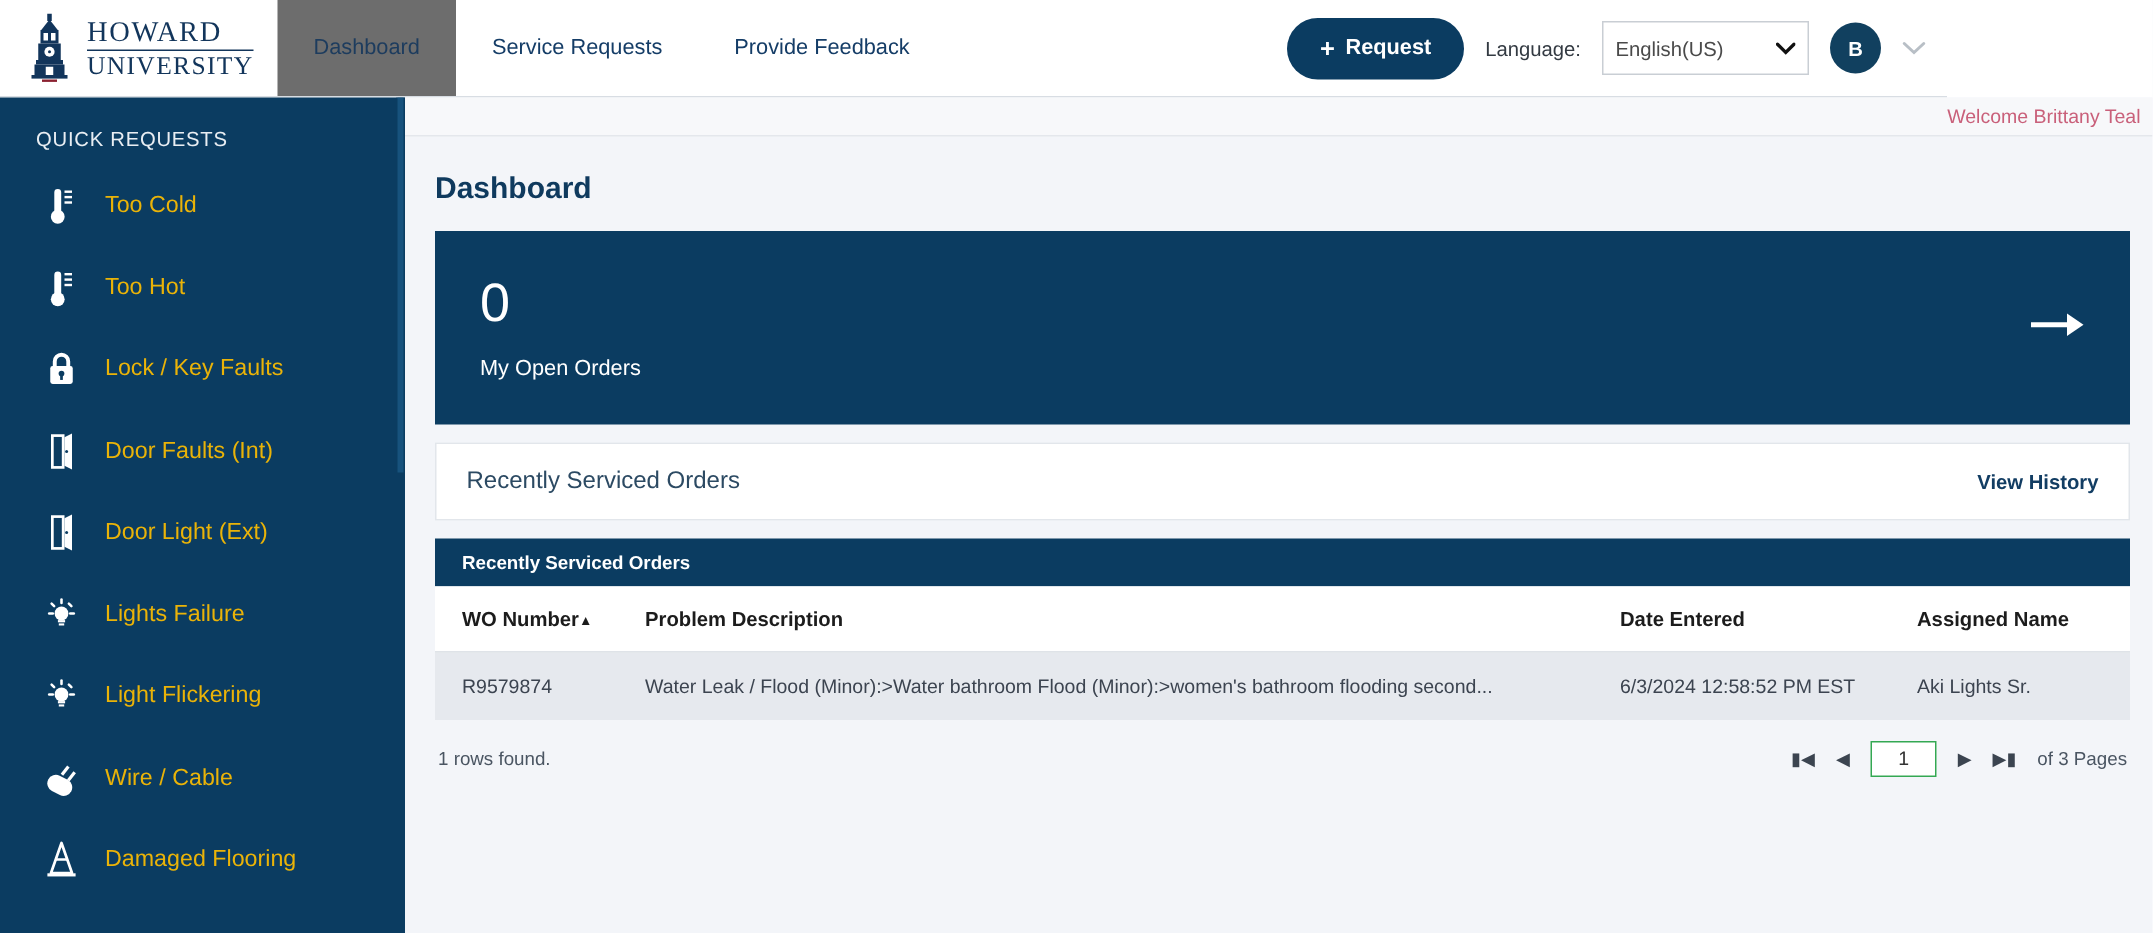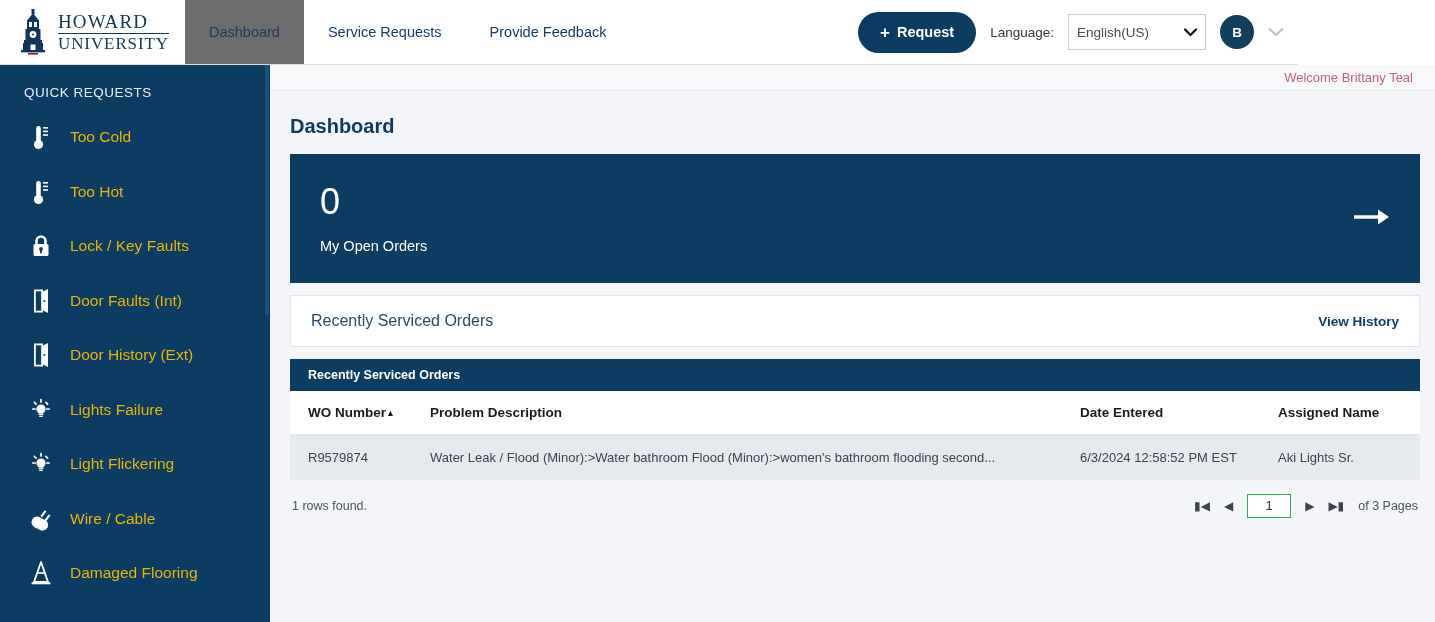--- a/index.html
+++ b/index.html
@@ -100,21 +100,21 @@
   }
 
   
   .main {
     position: absolute; top: 65px; left: 270px;
     width: 1165px; height: 557px;
     background: #f3f5f9; overflow: hidden;
   }
   .welcome-bar {
     height: 26px; display: flex; align-items: center;
-    justify-content: flex-end; padding-right: 22px;
+    justify-content: flex-end; padding-right: 8px;
     background: #f7f8fa; border-bottom: 1px solid #e4e7ec;
   }
   .welcome-text { color: #c9607a; font-size: 13px; }
   .page-title {
     color: #0f3a5e; font-size: 20px; font-weight: bold;
     padding: 24px 0 16px 20px;
   }
   .card-open {
     margin: 0 15px 0 20px; height: 129px;
     background: #0b3c61; color: #fff;
@@ -287,21 +287,21 @@
 
   <div class="sb-item">
     <span class="sb-icon">
       <svg width="20" height="26" viewBox="0 0 20 26">
         <rect x="3" y="1.5" width="9" height="23" fill="#fff"></rect>
         <rect x="4.8" y="3.3" width="5.4" height="19.4" fill="#0b3c61"></rect>
         <path d="M12 3.5 L17 1 V25 L12 22.5 Z" fill="#fff"></path>
         <circle cx="13.4" cy="13" r="1" fill="#0b3c61"></circle>
       </svg>
     </span>
-    <span>Door History (Ext)</span>
+    <span>Door Light (Ext)</span>
   </div>
 
   <div class="sb-item">
     <span class="sb-icon">
       <svg width="24" height="24" viewBox="0 0 24 24">
         <circle cx="12" cy="11" r="4.6" fill="#fff"></circle>
         <rect x="9.6" y="15.4" width="4.8" height="1.5" fill="#fff"></rect>
         <rect x="10.2" y="17.6" width="3.6" height="1.4" fill="#fff"></rect>
         <g stroke="#fff" stroke-width="1.7" stroke-linecap="round">
           <line x1="12" y1="1.6" x2="12" y2="4"></line>

